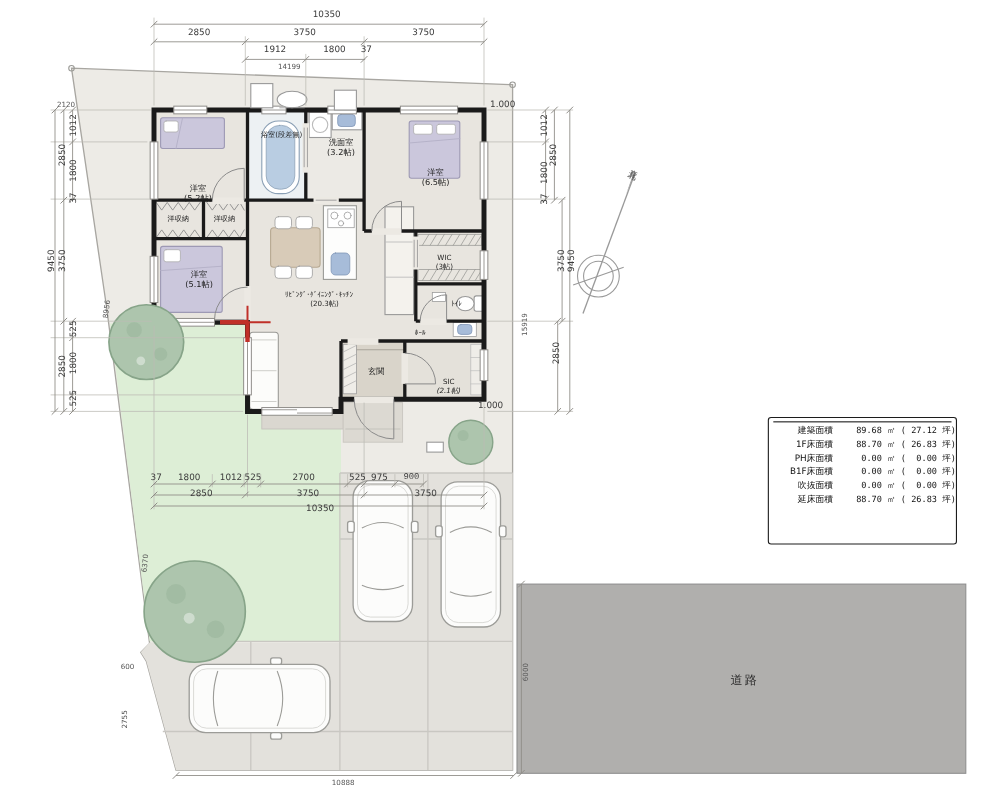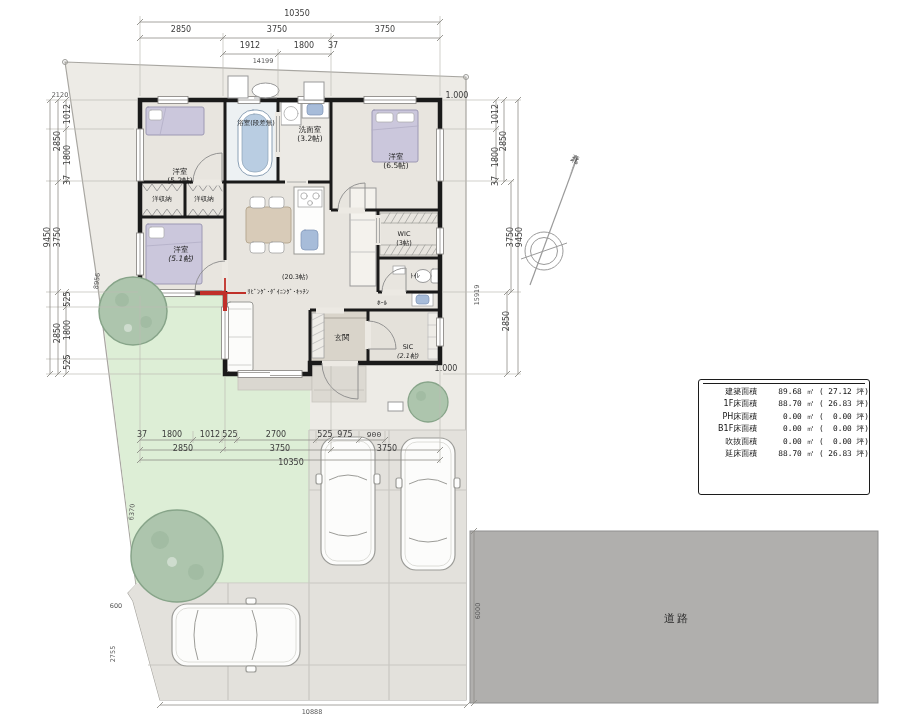--- a/index.html
+++ b/index.html
@@ -355,22 +355,22 @@
       <div class="lbl room" style="left: 180px; top: 172px; transform: translate(-50%, -50%);">洋室</div>
       <div class="lbl room" style="left: 180px; top: 181px; transform: translate(-50%, -50%);">(5.2帖)</div>
       <div class="lbl room small" style="left: 256px; top: 123px; transform: translate(-50%, -50%);">浴室(段差無)</div>
       <div class="lbl room" style="left: 310px; top: 130px; transform: translate(-50%, -50%);">洗面室</div>
       <div class="lbl room" style="left: 310px; top: 139px; transform: translate(-50%, -50%);">(3.2帖)</div>
       <div class="lbl room" style="left: 396px; top: 157px; transform: translate(-50%, -50%);">洋室</div>
       <div class="lbl room" style="left: 396px; top: 166px; transform: translate(-50%, -50%);">(6.5帖)</div>
       <div class="lbl room small" style="left: 162px; top: 199px; transform: translate(-50%, -50%);">洋収納</div>
       <div class="lbl room small" style="left: 204px; top: 199px; transform: translate(-50%, -50%);">洋収納</div>
       <div class="lbl room" style="left: 181px; top: 250px; transform: translate(-50%, -50%);">洋室</div>
-      <div class="lbl room" style="left: 181px; top: 259px; transform: translate(-50%, -50%); font-style: italic;">(5.1帖)</div>
-      <div class="lbl room small" style="left: 278px; top: 268px; transform: translate(-50%, -50%); margin-top: 24px;">ﾘﾋﾞﾝｸﾞ･ﾀﾞｲﾆﾝｸﾞ･ｷｯﾁﾝ</div>
+      <div class="lbl room" style="left: 181px; top: 259px; transform: translate(-50%, -50%);">(5.1帖)</div>
+      <div class="lbl room small" style="left: 290px; top: 268px; transform: translate(-50%, -50%);">ﾘﾋﾞﾝｸﾞ･ﾀﾞｲﾆﾝｸﾞ･ｷｯﾁﾝ</div>
       <div class="lbl room small" style="left: 295px; top: 277px; transform: translate(-50%, -50%);">(20.3帖)</div>
       <div class="lbl room small" style="left: 404px; top: 234px; transform: translate(-50%, -50%);">WIC</div>
       <div class="lbl room small" style="left: 404px; top: 243px; transform: translate(-50%, -50%);">(3帖)</div>
       <div class="lbl room small" style="left: 415px; top: 276px; transform: translate(-50%, -50%);">ﾄｲﾚ</div>
       <div class="lbl room small" style="left: 382px; top: 303px; transform: translate(-50%, -50%);">ﾎｰﾙ</div>
       <div class="lbl room" style="left: 342px; top: 338px; transform: translate(-50%, -50%);">玄関</div>
       <div class="lbl room small" style="left: 408px; top: 347px; transform: translate(-50%, -50%);">SIC</div>
       <div class="lbl room small" style="left: 408px; top: 356px; transform: translate(-50%, -50%); font-style: italic;">(2.1帖)</div>
       <div class="lbl room road" style="left: 677px; top: 618px; transform: translate(-50%, -50%);">道路</div>
       <div class="lbl room north" style="left: 578px; top: 149px; transform: translate(-50%, -50%) rotate(24deg);">真北</div>

